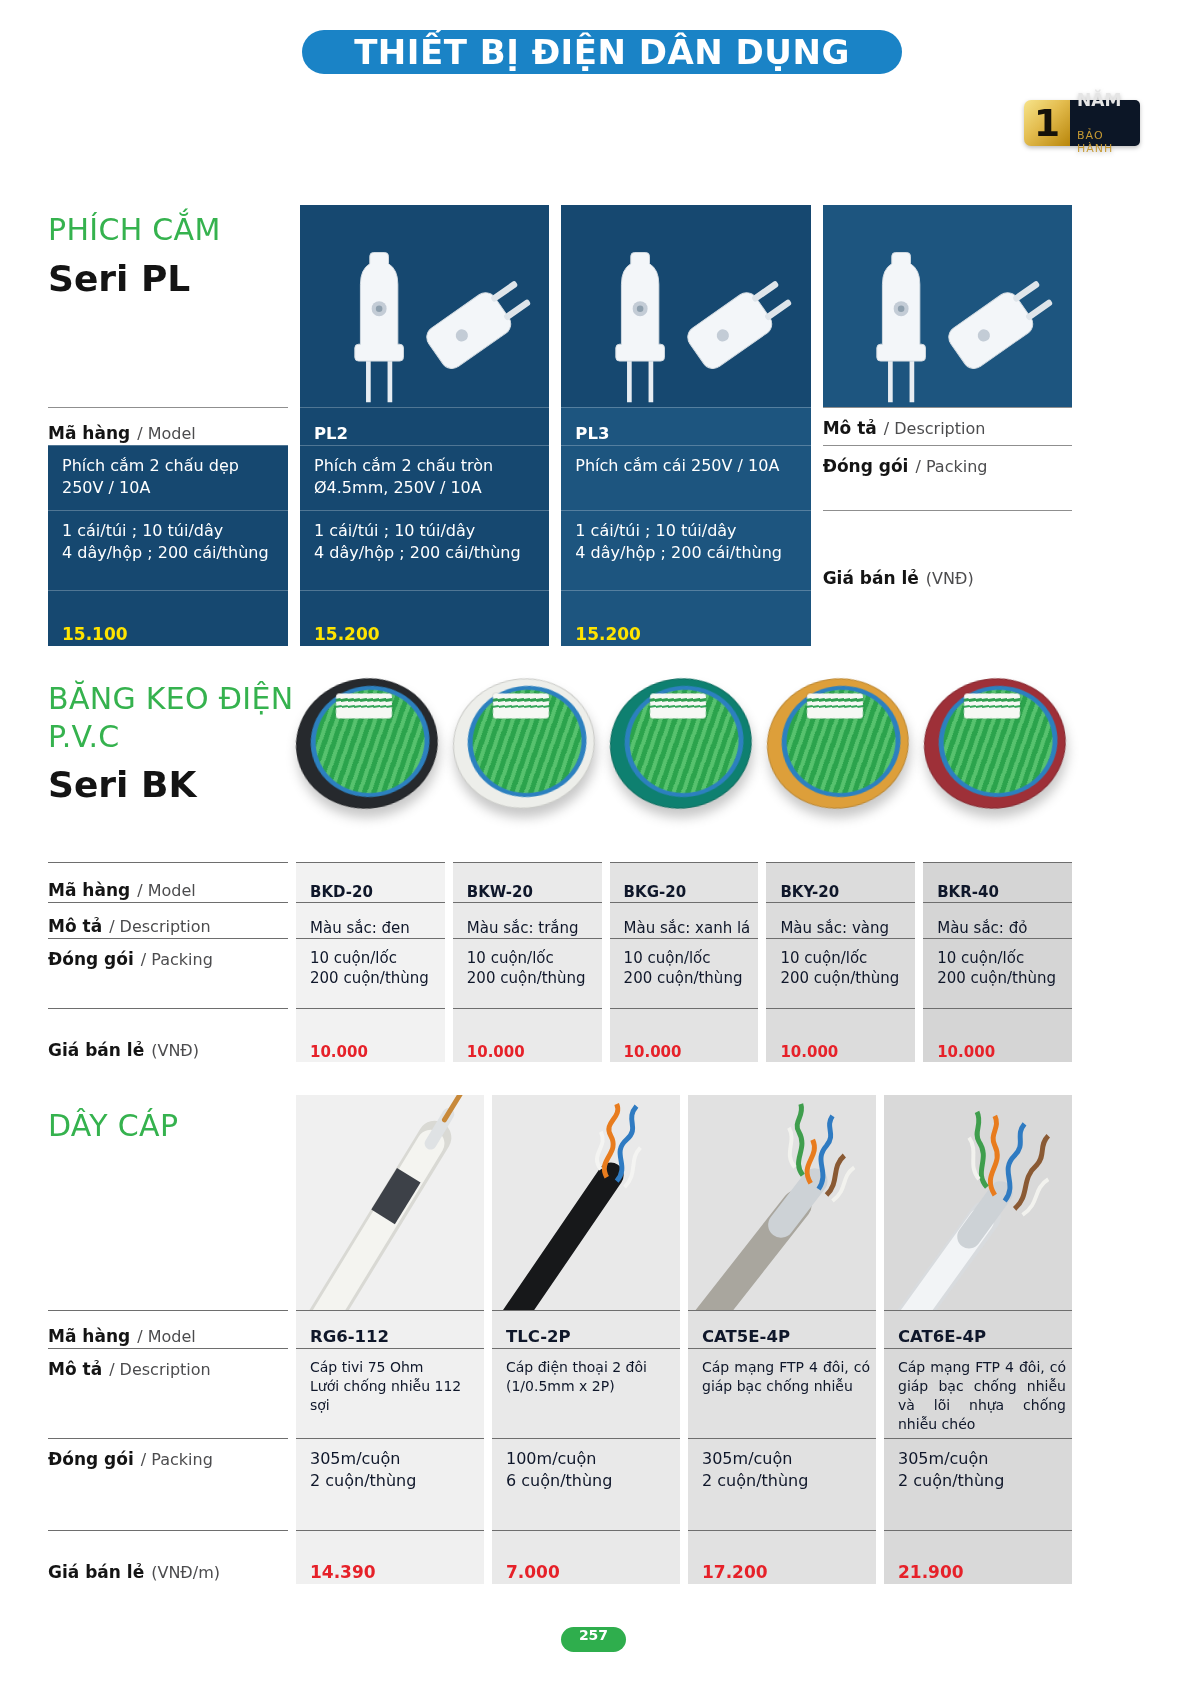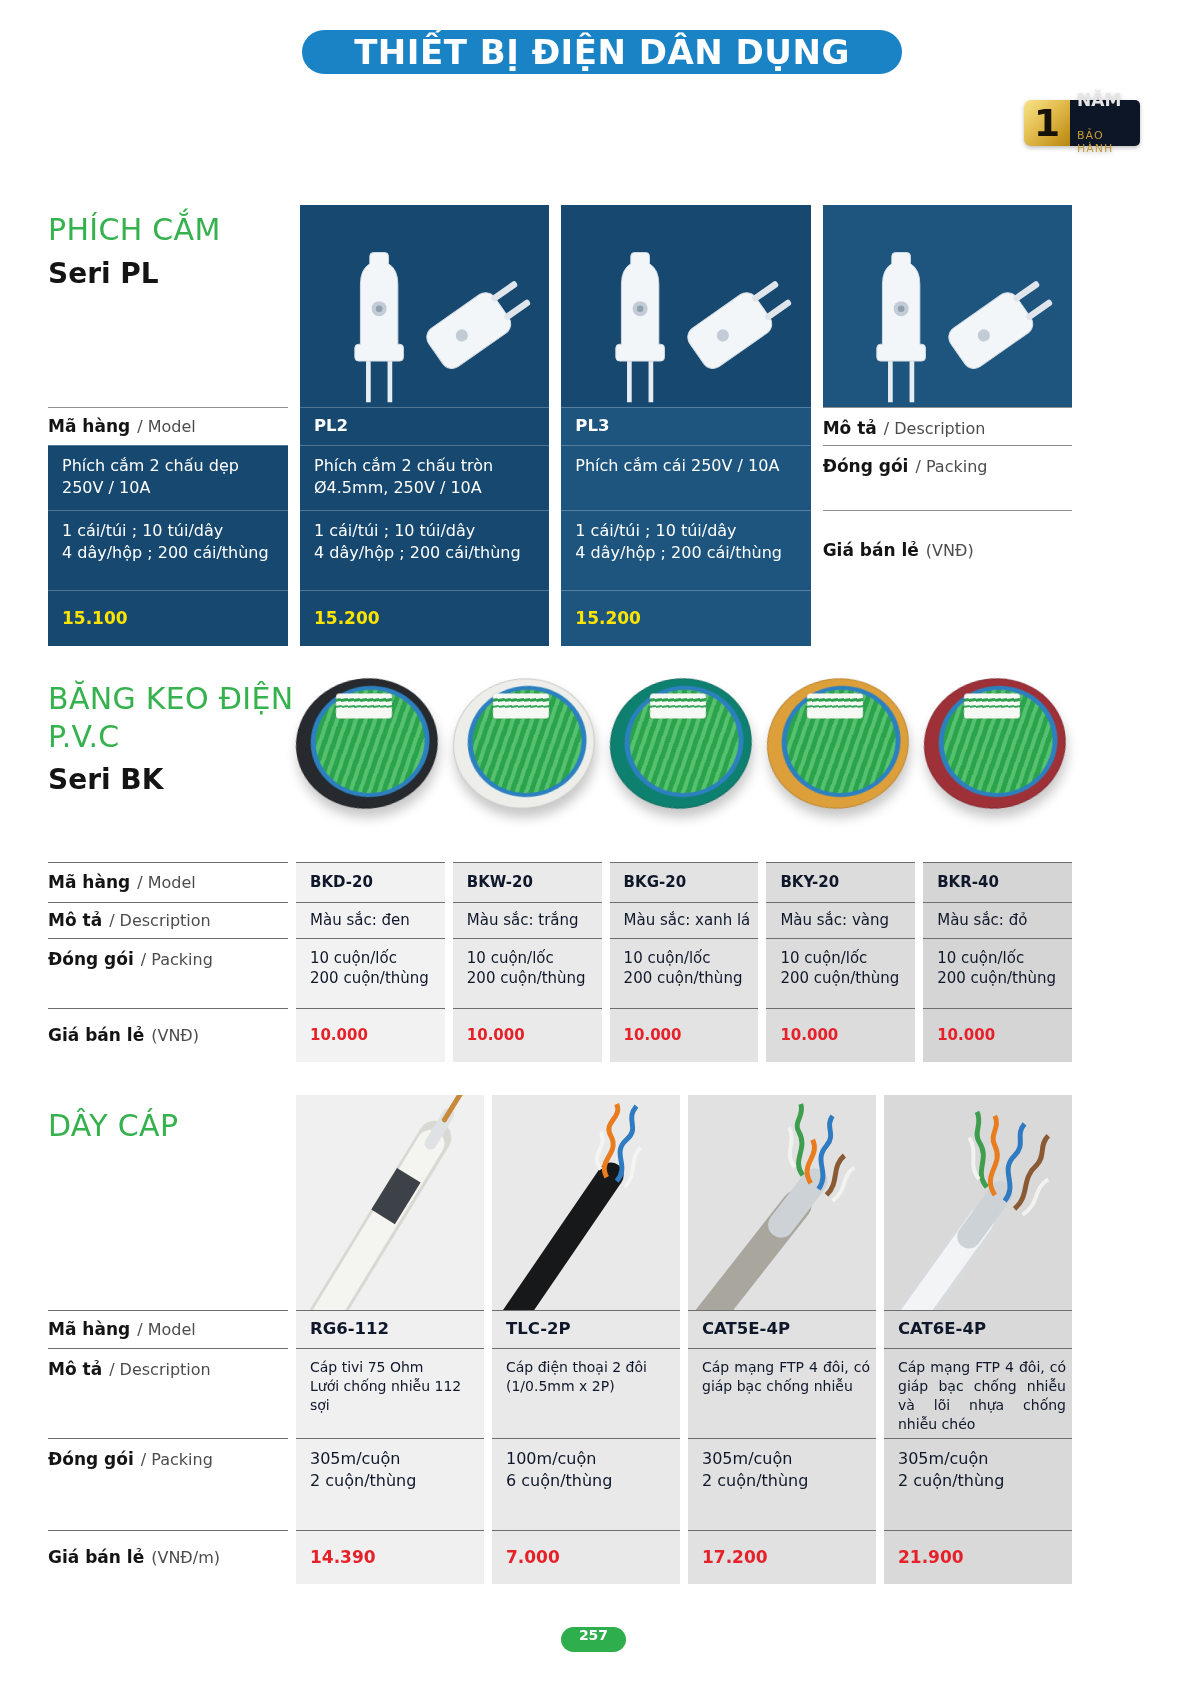--- a/index.html
+++ b/index.html
@@ -31,21 +31,21 @@
   .sec{position:absolute;left:48px;width:1024px}
   .grid{display:grid}
   .t1{grid-template-columns:240px 1fr 1fr 1fr;column-gap:12px;grid-template-rows:202px 38px 65px 80px 56px}
   .t2{grid-template-columns:240px 1fr 1fr 1fr 1fr 1fr;column-gap:8px;grid-template-rows:222px 40px 36px 70px 54px}
   .t3{grid-template-columns:240px 1fr 1fr 1fr 1fr;column-gap:8px;grid-template-rows:215px 38px 90px 92px 54px}
 
   .cell{font-size:16px;padding-left:14px;line-height:1.35}
   .lab{padding-left:0}
   .lv{font-weight:bold;color:#141414;font-size:17px}
   .le{color:#4c4c4e;font-size:16px;margin-left:7px}
-  .r-center{display:flex;align-items:center}
+  .r-center{display:flex;align-items:flex-end}
   .r-top{padding-top:9px}
   .pre{white-space:pre-line}
   .just{text-align:justify;padding-right:6px}
   .model{font-weight:bold;font-size:16.5px}
   .price{font-weight:bold;font-size:17px}
 
   
   .t1 .d{color:#fff}
   .bgA{background:#164870}
   .bgB{background:#1d557f}
@@ -58,21 +58,21 @@
   .t2 .d,.t3 .d{color:#0f172a}
   .t2 .cell{font-size:15px}
   .t3 .desc3{font-size:14px}
   .g1{background:#f2f2f2}.g2{background:#eaeaea}.g3{background:#e3e3e3}.g4{background:#dcdcdc}.g5{background:#d5d5d5}
   .h1{background:#f0f0f0}.h2{background:#e9e9e9}.h3{background:#e1e1e1}.h4{background:#d9d9d9}
   .t2 .price,.t3 .price{color:#e62129}
 
   
   .sec-title{width:276px;padding-top:6px}
   .tg{color:#35b24e;font-size:30px;line-height:1.25;white-space:pre-line;letter-spacing:.3px}
-  .tb{color:#141414;font-weight:bold;font-size:28px;margin-top:6px}
+  .tb{color:#141414;font-weight:bold;font-size:36px;margin-top:6px}
 
   
   .img-cell{display:flex;align-items:flex-end;justify-content:center;overflow:visible;padding-left:0}
   .plug-svg{width:234px;height:192px}
   .hole{display:none}
   .cable-svg{width:100%;height:100%}
 
   
   .t2 .img-cell{align-items:center}
   .tape{width:148px;height:132px;position:relative;transform:rotate(-9deg);

